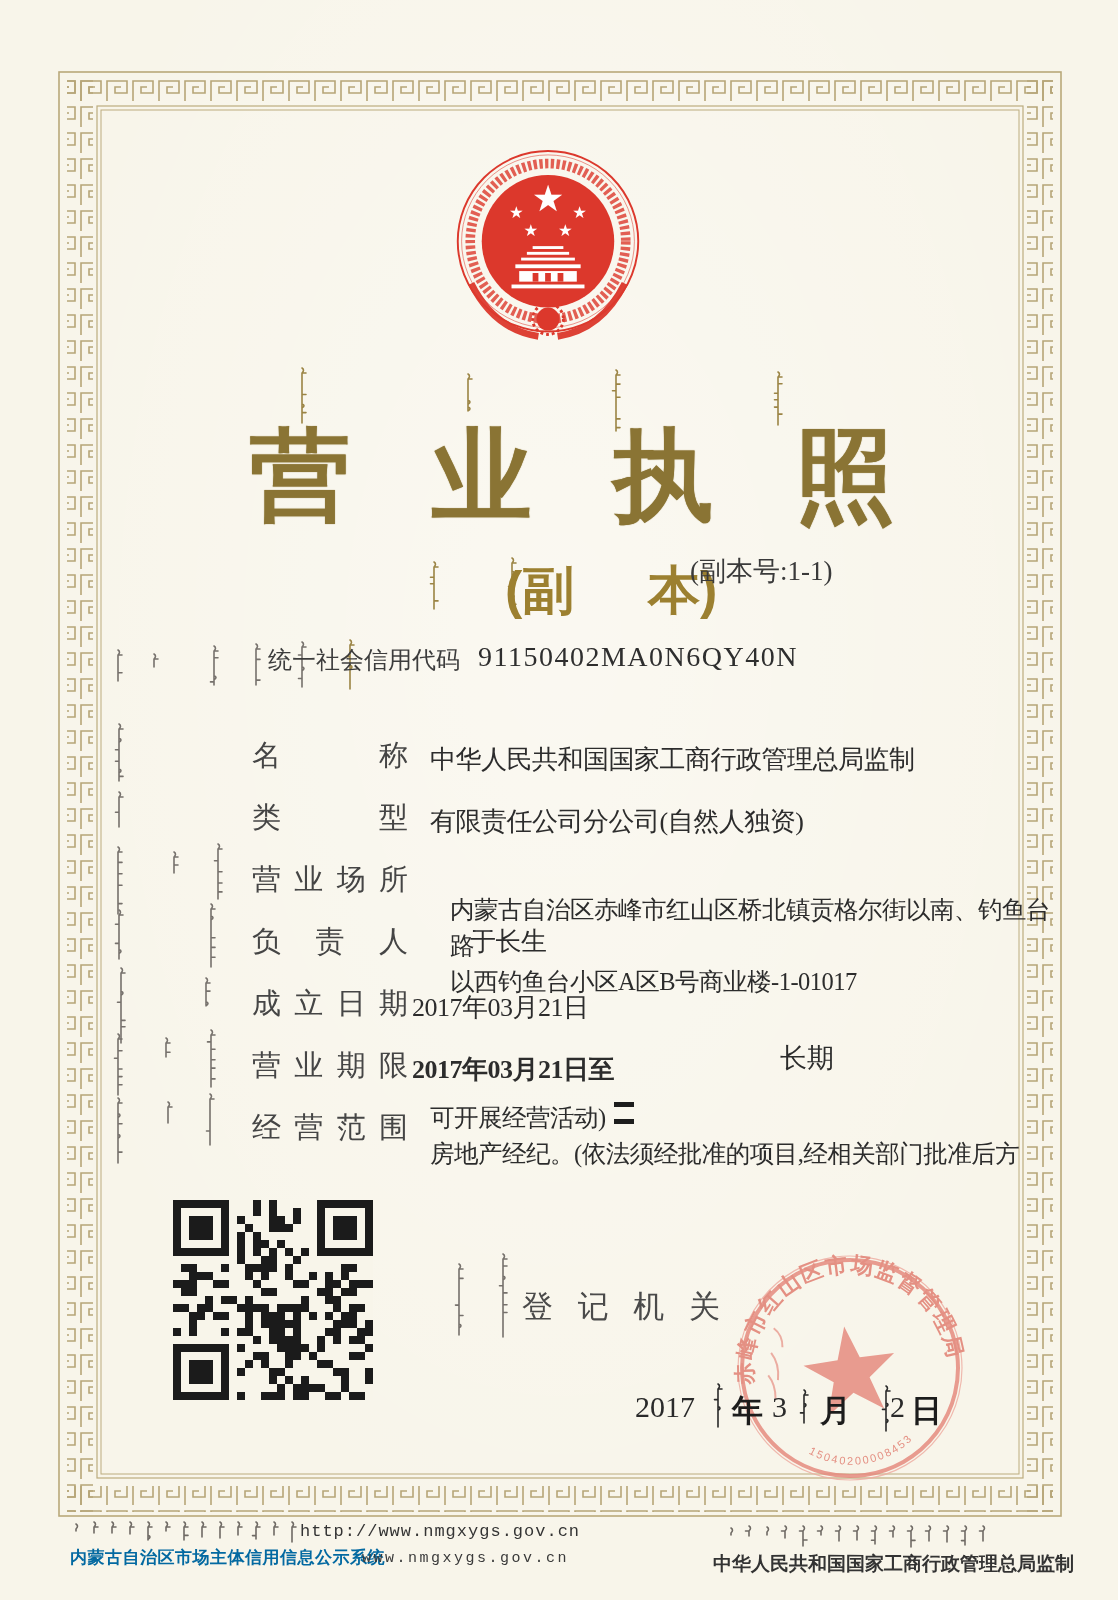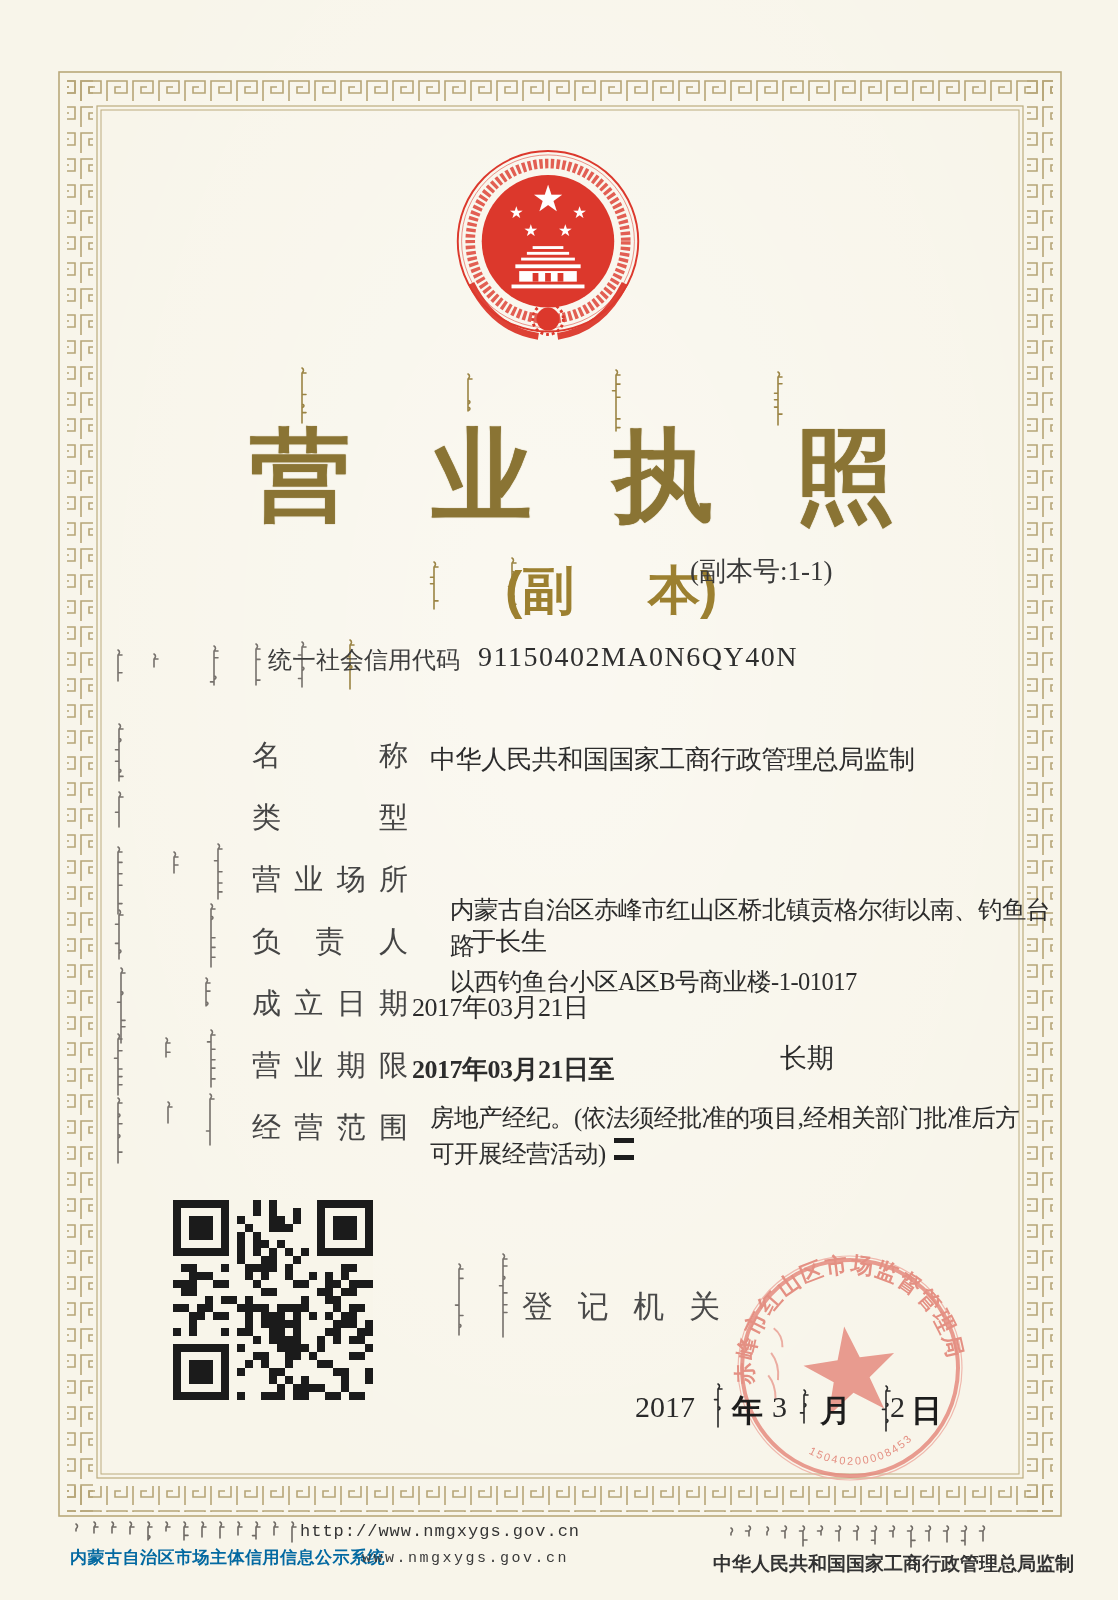--- a/index.html
+++ b/index.html
@@ -238,33 +238,34 @@
       <span>限</span>
     </div>
   <div class="rlabel jlabel z2" style="top:1108px;">
       <span>经</span>
       <span>营</span>
       <span>范</span>
       <span>围</span>
     </div>
 
   <div class="rvalue z2" style="top:742px;">中华人民共和国国家工商行政管理总局监制</div>
+  <div class="rvalue z2" style="top:804px;">有限责任公司分公司(自然人独资)</div>
   <div class="rvalue small2 z2" style="top:892px;margin-left:20px;">
     <span style="display:block;">内蒙古自治区赤峰市红山区桥北镇贡格尔街以南、钓鱼台路</span>
     <span style="display:block;">以西钓鱼台小区A区B号商业楼-1-01017</span>
   </div>
   <div class="rvalue z2" style="top:924px;left:422px;margin-left:48px;">于长生</div>
   <div class="rvalue z2" style="top:990px;left:412px;">2017年03月21日</div>
   <div class="rvalue z2" style="top:1052px;left:412px;font-weight:bold;">2017年03月21日至</div>
   <span id="longterm" class="abs z2">长期</span>
   <div class="rvalue small2 z2" style="top:1100px;">
-    <span style="display:block;">房地产经纪。(依法须经批准的项目,经相关部门批准后方</span>
     <span style="display:block;">
       <span>可开展经营活动)</span><span class="dblbar"></span>
     </span>
+    <span style="display:block;">房地产经纪。(依法须经批准的项目,经相关部门批准后方</span>
   </div>
 
   <div id="qr" class="abs z2"><svg width="200" height="200" viewBox="0 0 200 200">
         <rect width="200" height="200" fill="#f8f5ea"></rect>
         <path d="M0 0h8v8h-8zM8 0h8v8h-8zM16 0h8v8h-8zM24 0h8v8h-8zM32 0h8v8h-8zM40 0h8v8h-8zM48 0h8v8h-8zM0 8h8v8h-8zM48 8h8v8h-8zM0 16h8v8h-8zM16 16h8v8h-8zM24 16h8v8h-8zM32 16h8v8h-8zM48 16h8v8h-8zM0 24h8v8h-8zM16 24h8v8h-8zM24 24h8v8h-8zM32 24h8v8h-8zM48 24h8v8h-8zM0 32h8v8h-8zM16 32h8v8h-8zM24 32h8v8h-8zM32 32h8v8h-8zM48 32h8v8h-8zM0 40h8v8h-8zM48 40h8v8h-8zM0 48h8v8h-8zM8 48h8v8h-8zM16 48h8v8h-8zM24 48h8v8h-8zM32 48h8v8h-8zM40 48h8v8h-8zM48 48h8v8h-8zM144 0h8v8h-8zM152 0h8v8h-8zM160 0h8v8h-8zM168 0h8v8h-8zM176 0h8v8h-8zM184 0h8v8h-8zM192 0h8v8h-8zM144 8h8v8h-8zM192 8h8v8h-8zM144 16h8v8h-8zM160 16h8v8h-8zM168 16h8v8h-8zM176 16h8v8h-8zM192 16h8v8h-8zM144 24h8v8h-8zM160 24h8v8h-8zM168 24h8v8h-8zM176 24h8v8h-8zM192 24h8v8h-8zM144 32h8v8h-8zM160 32h8v8h-8zM168 32h8v8h-8zM176 32h8v8h-8zM192 32h8v8h-8zM144 40h8v8h-8zM192 40h8v8h-8zM144 48h8v8h-8zM152 48h8v8h-8zM160 48h8v8h-8zM168 48h8v8h-8zM176 48h8v8h-8zM184 48h8v8h-8zM192 48h8v8h-8zM0 144h8v8h-8zM8 144h8v8h-8zM16 144h8v8h-8zM24 144h8v8h-8zM32 144h8v8h-8zM40 144h8v8h-8zM48 144h8v8h-8zM0 152h8v8h-8zM48 152h8v8h-8zM0 160h8v8h-8zM16 160h8v8h-8zM24 160h8v8h-8zM32 160h8v8h-8zM48 160h8v8h-8zM0 168h8v8h-8zM16 168h8v8h-8zM24 168h8v8h-8zM32 168h8v8h-8zM48 168h8v8h-8zM0 176h8v8h-8zM16 176h8v8h-8zM24 176h8v8h-8zM32 176h8v8h-8zM48 176h8v8h-8zM0 184h8v8h-8zM48 184h8v8h-8zM0 192h8v8h-8zM8 192h8v8h-8zM16 192h8v8h-8zM24 192h8v8h-8zM32 192h8v8h-8zM40 192h8v8h-8zM48 192h8v8h-8zM80 0h8v8h-8zM96 0h8v8h-8zM80 8h8v8h-8zM96 8h8v8h-8zM120 8h8v8h-8zM64 16h8v8h-8zM96 16h8v8h-8zM104 16h8v8h-8zM120 16h8v8h-8zM72 24h8v8h-8zM96 24h8v8h-8zM104 24h8v8h-8zM112 24h8v8h-8zM64 32h8v8h-8zM80 32h8v8h-8zM64 40h8v8h-8zM80 40h8v8h-8zM88 40h8v8h-8zM104 40h8v8h-8zM64 48h8v8h-8zM80 48h8v8h-8zM96 48h8v8h-8zM112 48h8v8h-8zM128 48h8v8h-8zM64 56h8v8h-8zM88 56h8v8h-8zM96 56h8v8h-8zM120 56h8v8h-8zM8 64h8v8h-8zM16 64h8v8h-8zM48 64h8v8h-8zM72 64h8v8h-8zM80 64h8v8h-8zM88 64h8v8h-8zM96 64h8v8h-8zM112 64h8v8h-8zM168 64h8v8h-8zM176 64h8v8h-8zM16 72h8v8h-8zM24 72h8v8h-8zM32 72h8v8h-8zM72 72h8v8h-8zM88 72h8v8h-8zM112 72h8v8h-8zM136 72h8v8h-8zM152 72h8v8h-8zM168 72h8v8h-8zM0 80h8v8h-8zM8 80h8v8h-8zM16 80h8v8h-8zM40 80h8v8h-8zM48 80h8v8h-8zM80 80h8v8h-8zM120 80h8v8h-8zM128 80h8v8h-8zM152 80h8v8h-8zM160 80h8v8h-8zM176 80h8v8h-8zM184 80h8v8h-8zM192 80h8v8h-8zM8 88h8v8h-8zM16 88h8v8h-8zM88 88h8v8h-8zM96 88h8v8h-8zM144 88h8v8h-8zM152 88h8v8h-8zM168 88h8v8h-8zM176 88h8v8h-8zM32 96h8v8h-8zM48 96h8v8h-8zM56 96h8v8h-8zM72 96h8v8h-8zM128 96h8v8h-8zM152 96h8v8h-8zM160 96h8v8h-8zM0 104h8v8h-8zM8 104h8v8h-8zM24 104h8v8h-8zM32 104h8v8h-8zM64 104h8v8h-8zM72 104h8v8h-8zM80 104h8v8h-8zM88 104h8v8h-8zM104 104h8v8h-8zM112 104h8v8h-8zM120 104h8v8h-8zM128 104h8v8h-8zM160 104h8v8h-8zM176 104h8v8h-8zM184 104h8v8h-8zM16 112h8v8h-8zM24 112h8v8h-8zM40 112h8v8h-8zM48 112h8v8h-8zM72 112h8v8h-8zM88 112h8v8h-8zM96 112h8v8h-8zM104 112h8v8h-8zM120 112h8v8h-8zM136 112h8v8h-8zM152 112h8v8h-8zM168 112h8v8h-8zM176 112h8v8h-8zM16 120h8v8h-8zM72 120h8v8h-8zM88 120h8v8h-8zM96 120h8v8h-8zM104 120h8v8h-8zM112 120h8v8h-8zM120 120h8v8h-8zM160 120h8v8h-8zM168 120h8v8h-8zM176 120h8v8h-8zM192 120h8v8h-8zM0 128h8v8h-8zM16 128h8v8h-8zM48 128h8v8h-8zM64 128h8v8h-8zM72 128h8v8h-8zM96 128h8v8h-8zM104 128h8v8h-8zM120 128h8v8h-8zM152 128h8v8h-8zM160 128h8v8h-8zM184 128h8v8h-8zM192 128h8v8h-8zM80 136h8v8h-8zM96 136h8v8h-8zM104 136h8v8h-8zM112 136h8v8h-8zM120 136h8v8h-8zM144 136h8v8h-8zM160 136h8v8h-8zM176 136h8v8h-8zM184 136h8v8h-8zM64 144h8v8h-8zM104 144h8v8h-8zM112 144h8v8h-8zM120 144h8v8h-8zM128 144h8v8h-8zM144 144h8v8h-8zM192 144h8v8h-8zM80 152h8v8h-8zM88 152h8v8h-8zM112 152h8v8h-8zM120 152h8v8h-8zM136 152h8v8h-8zM176 152h8v8h-8zM184 152h8v8h-8zM72 160h8v8h-8zM88 160h8v8h-8zM112 160h8v8h-8zM144 160h8v8h-8zM152 160h8v8h-8zM64 168h8v8h-8zM96 168h8v8h-8zM104 168h8v8h-8zM160 168h8v8h-8zM168 168h8v8h-8zM192 168h8v8h-8zM96 176h8v8h-8zM112 176h8v8h-8zM128 176h8v8h-8zM168 176h8v8h-8zM192 176h8v8h-8zM104 184h8v8h-8zM120 184h8v8h-8zM128 184h8v8h-8zM136 184h8v8h-8zM144 184h8v8h-8zM168 184h8v8h-8zM64 192h8v8h-8zM88 192h8v8h-8zM96 192h8v8h-8zM104 192h8v8h-8zM120 192h8v8h-8zM128 192h8v8h-8zM152 192h8v8h-8zM160 192h8v8h-8zM176 192h8v8h-8zM184 192h8v8h-8z" fill="#1b1b1b"></path>
       </svg></div>
 
   <div class="mong z2" style="left:453px;top:1262px;"><svg width="12" height="76" viewBox="0 0 12 76">
         <path d="M6 2 q3 2 0 5 V73 M6 7.0 h4 M6 16.4 h4 M6 43.1 h-3.5 M6 53.5 h4 M6 61.9 q4 1.5 0 4" fill="none" stroke="currentColor" stroke-width="1.6" stroke-linecap="round"></path>
       </svg></div>

